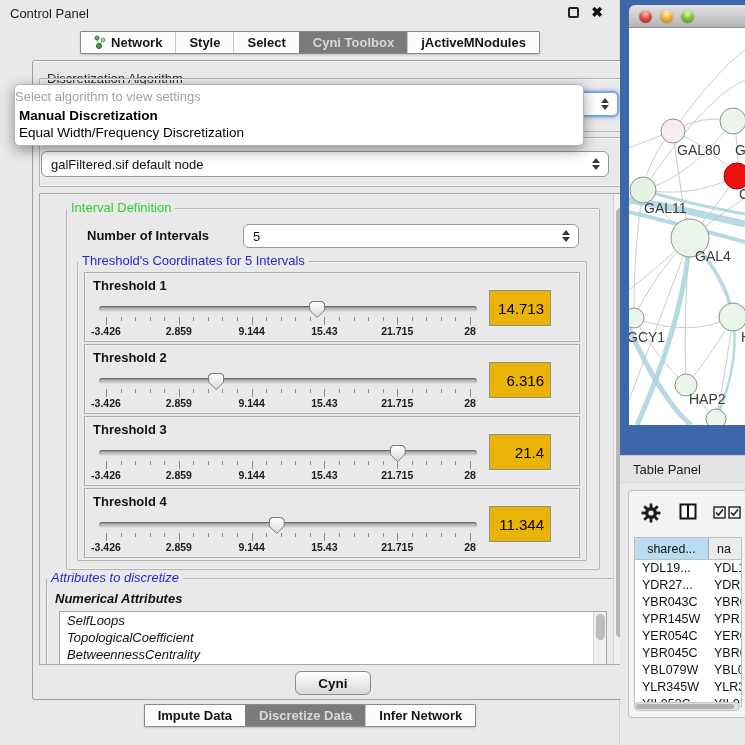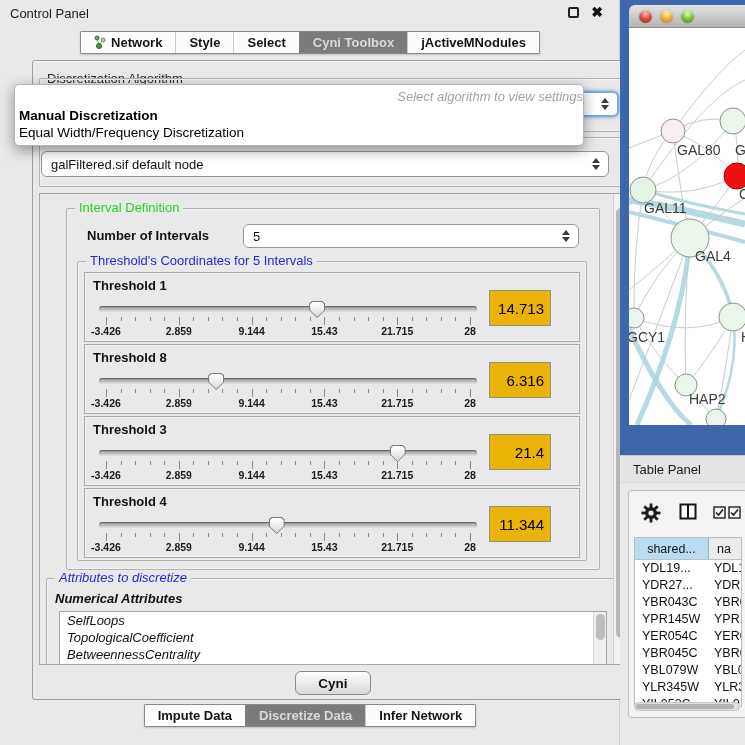--- a/index.html
+++ b/index.html
@@ -28,21 +28,21 @@
   .tab:first-child { border-left:none; }
   .tab.selected { background:#7b7b7b; color:#d9d9d9; border-left-color:#7b7b7b; }
 
   
   .main-panel { position:absolute; left:8px; top:60px; width:602px; height:640px;
                 border:1px solid #9e9e9e; border-radius:3px; background:#e9e9e9;
                 box-shadow:inset 0 1px 0 #f6f6f6;margin-left:24px; }
 
   .group { position:absolute; border:1px solid #b3b3b3; border-radius:2px;
            box-shadow:inset 0 0 0 1px #f2f2f2; }
-  .group-title { position:absolute; top:-8px; left:8px; background:#e9e9e9;
+  .group-title { position:absolute; top:-8px; left:0; background:#e9e9e9;
                  padding:0 4px; font-size:13px; line-height:14px; white-space:nowrap; }
   .gt-green { color:#2ed12e; }
   .gt-blue  { color:#2626d8; }
 
   
   .combo { position:absolute; background:#fff; border:1px solid #979797; border-radius:6px;
            display:flex; align-items:center; font-size:13px; padding-left:9px; color:#111; }
   .combo .stepper { position:absolute; right:8px; top:50%; transform:translateY(-50%);
                     display:flex; flex-direction:column; gap:2px; }
   .arrow-up   { width:0; height:0; border-left:4px solid transparent; border-right:4px solid transparent;
@@ -51,21 +51,21 @@
                 border-top:5px solid #3a3a3a; }
   .combo.focused { border:2px solid #7aa7e8; box-shadow:0 0 4px rgba(100,150,230,0.9); }
 
   
   .algo-label { position:absolute; left:14px; top:10px; font-size:13px; color:#2b2b2b; }
 
   
   .popup { position:absolute; left:14px; top:84px; width:570px; z-index:40;
            background:#fff; border:1px solid #b4b4b4; border-radius:5px;
            box-shadow:0 4px 14px rgba(0,0,0,0.4); padding:2px 0 4px 0; }
-  .popup-placeholder { text-align:right; color:#a2a2a2; font-size:13px; padding:2px 0 3px 0;font-style:italic; }
+  .popup-placeholder { text-align:left; color:#a2a2a2; font-size:13px; padding:2px 0 3px 0; }
   .popup-option { font-size:13.5px; color:#000; padding:1px 4px; }
   .popup-option.bold { font-weight:bold; }
 
   
   .scrollpane { position:absolute; left:6px; top:132px; width:590px; height:472px;
                 border:1px solid #a8a8a8; background:#e9e9e9; overflow:hidden; }
   .vscroll { position:absolute; right:0; top:0; bottom:0; width:15px;
              background:#f1f1f1; border-left:1px solid #d2d2d2; }
   .vscroll .thumb-v { position:absolute; left:2px; width:10px; background:#b7b7b7; border-radius:6px; }
 
@@ -259,21 +259,21 @@
                     <span class="tlabel" style="left: 20%;">2.859</span>
                     <span class="tlabel" style="left: 40%;">9.144</span>
                     <span class="tlabel" style="left: 60%;">15.43</span>
                     <span class="tlabel" style="left: 80%;">21.715</span>
                     <span class="tlabel" style="left: 100%;">28</span>
                   </div>
                 </div>
                 <input class="thr-value" value="14.713" style="">
               </div>
               <div class="thr-panel" style="top: 82px;">
-                <div class="thr-label">Threshold 8</div>
+                <div class="thr-label">Threshold 2</div>
                 <div class="slider">
                   <div class="track"></div>
                   <div class="thumb" style="left: calc(31% - 8px);">
                     <span class="t-outer"></span>
                     <span class="t-inner"></span>
                   </div>
                   <div class="ticks">
                     <span class="tick" style="left: 0%; height: 8px;"></span>
                     <span class="tick" style="left: 4%; height: 4px;"></span>
                     <span class="tick" style="left: 8%; height: 4px;"></span>

